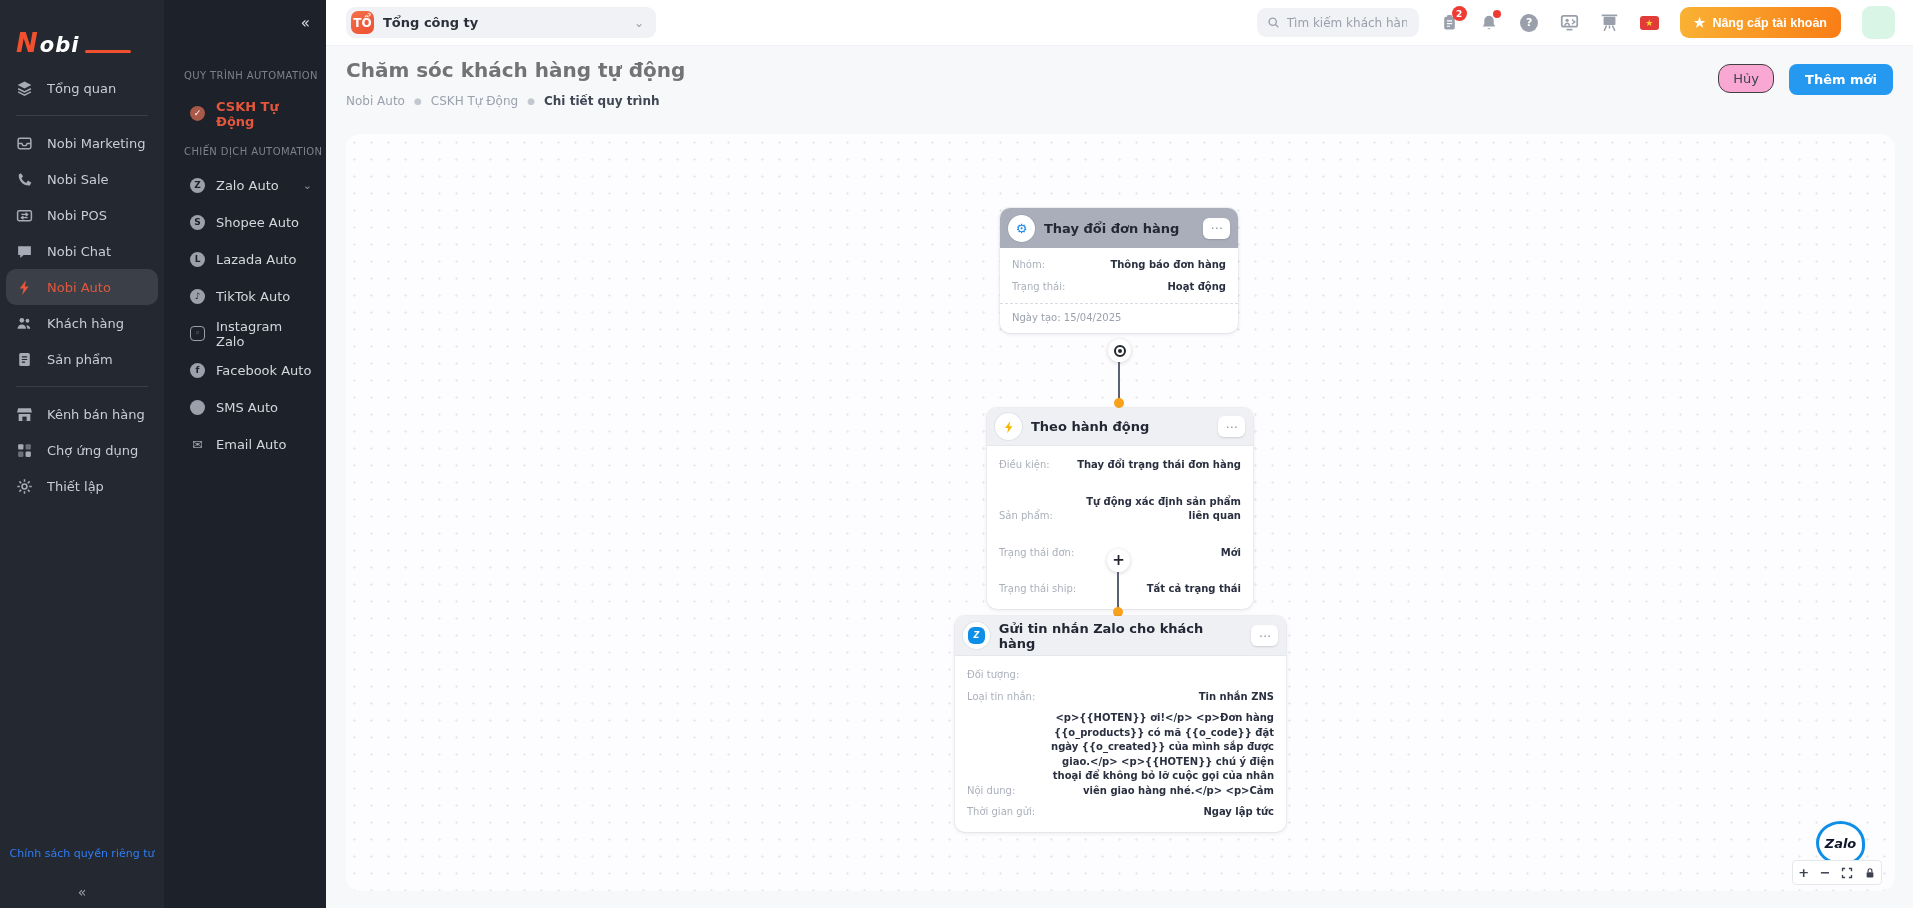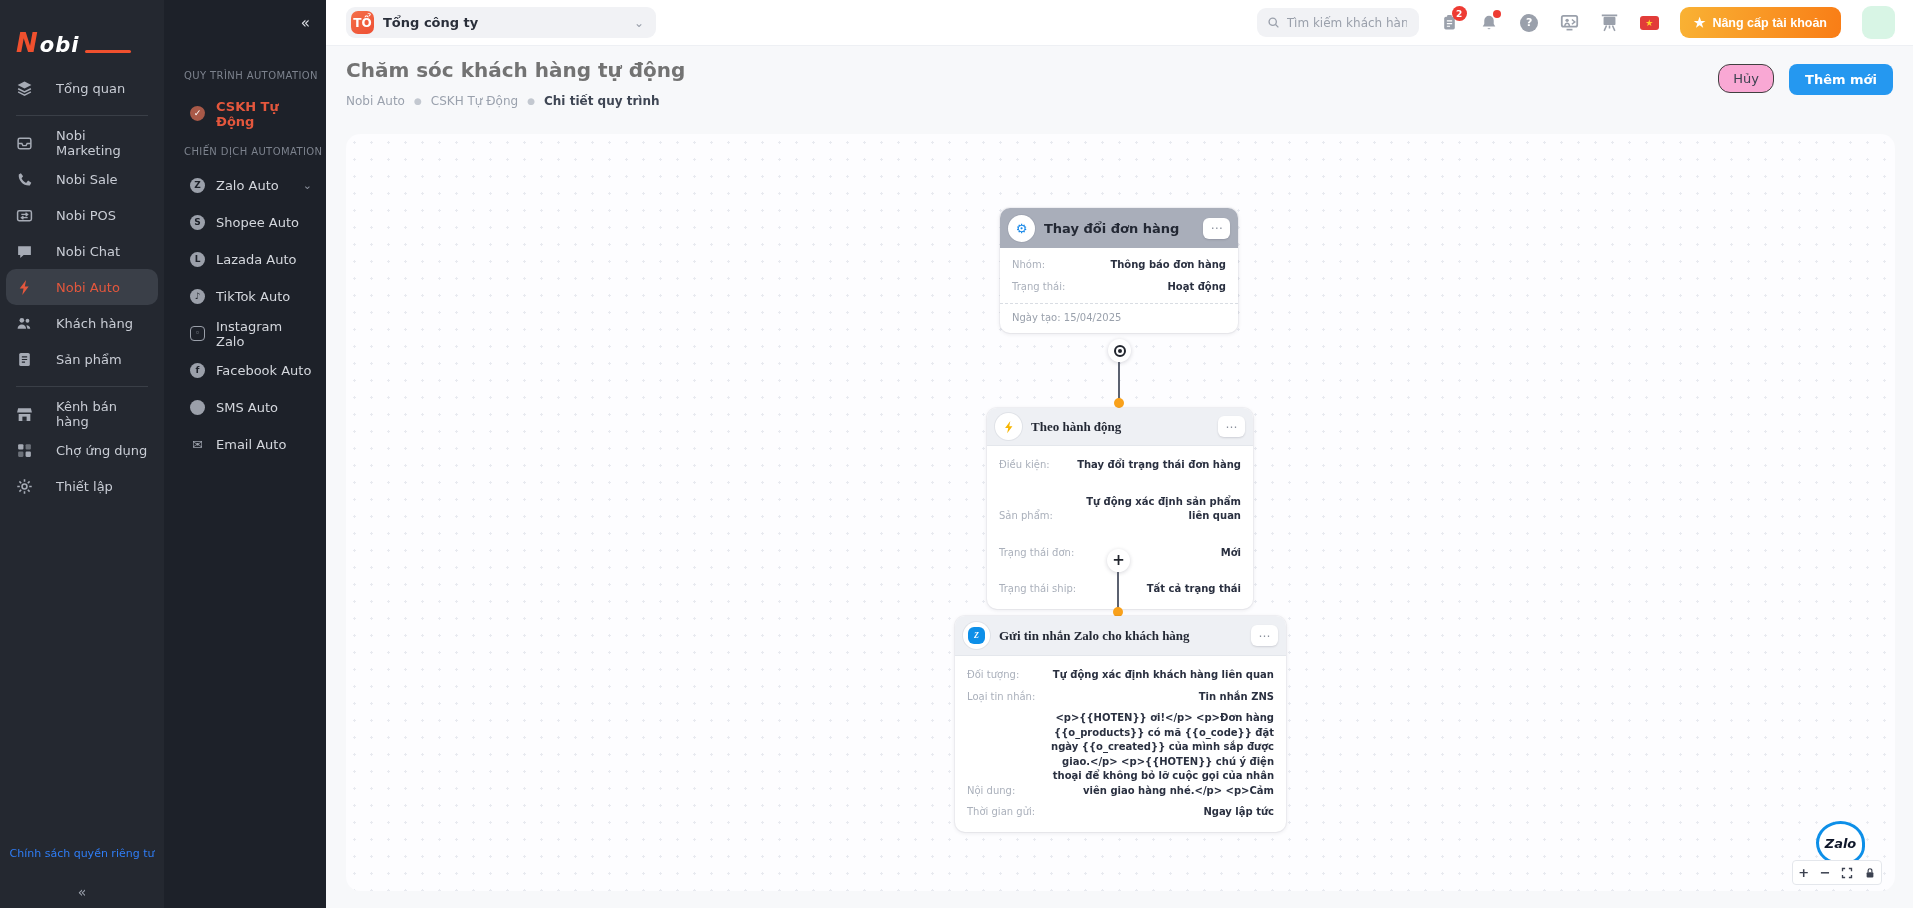--- a/index.html
+++ b/index.html
@@ -6,21 +6,21 @@
   html,body { width:1913px; height:908px; overflow:hidden; }
   body { font-family:"DejaVu Sans","Liberation Sans",sans-serif; background:#f7f8fa; position:relative; color:#2a2f3a; }
 
   
   .sidebar-main { position:absolute; left:0; top:0; width:164px; height:908px; background:#242830; z-index:5; }
   .logo { display:flex; align-items:flex-end; gap:2px; padding:14px 0 0 16px; height:56px; }
   .logo-bolt { color:#f0502e; font-size:26px; font-weight:bold; font-style:italic; line-height:1; }
   .logo-text { color:#fff; font-size:21px; font-weight:bold; font-style:italic; letter-spacing:1px; line-height:1; }
   .logo-tag { width:46px; height:3px; background:#f0502e; margin-left:4px; margin-bottom:3px; border-radius:2px; }
   .nav { display:flex; flex-direction:column; padding:14px 6px 0 6px; }
-  .nav-item { display:flex; align-items:center; gap:23px; height:36px; padding:0 10px; border-radius:10px; color:#c9cdd5; font-size:13px; cursor:pointer; }
+  .nav-item { display:flex; align-items:center; gap:14px; height:36px; padding:0 10px; border-radius:10px; color:#c9cdd5; font-size:13px; cursor:pointer; }
   .nav-item .nicon { width:17px; height:17px; flex:0 0 17px; color:#a6abb5; display:flex; align-items:center; justify-content:center; }
   .nav-item.active { background:#3a3f48; color:#e4573d; }
   .nav-item.active .nicon { color:#e4573d; }
   .nav-divider { height:1px; background:#3a3f47; margin:9px 10px; }
   .privacy { position:absolute; bottom:48px; width:100%; text-align:center; color:#2f7df6; font-size:11px; cursor:pointer; }
   .collapse-bottom { position:absolute; bottom:8px; width:100%; text-align:center; color:#9aa0ab; font-size:14px; cursor:pointer; }
 
   
   .sidebar-sub { position:absolute; left:164px; top:0; width:162px; height:908px; background:#1d2129; z-index:4; padding:14px 0 0 0; }
   .sub-collapse { position:absolute; top:14px; right:16px; color:#dfe2e8; font-size:15px; cursor:pointer; }
@@ -63,21 +63,21 @@
   .header-actions { margin-left:auto; display:flex; gap:15px; align-items:flex-start; padding-top:6px; }
   .btn-cancel { height:29px; padding:0 14px; background:#f9a8d4; border:1px solid #404040; border-radius:12px; font-size:13px; color:#3c4250; cursor:pointer; font-family:inherit; }
   .btn-primary { height:31px; padding:0 16px; background:#2598f0; border:none; border-radius:8px; font-size:13px; font-weight:bold; color:#fff; cursor:pointer; font-family:inherit; }
 
   
   .canvas { position:absolute; left:346px; top:134px; width:1549px; height:757px; background:#fdfdff; border-radius:14px; background-image:radial-gradient(#e8eaf0 1.2px, transparent 1.4px); background-size:17px 17px; z-index:1; overflow:hidden; }
 
   .node { position:absolute; background:#fff; border-radius:10px; box-shadow:0 1px 4px rgba(25,30,50,.10), 0 0 0 1px rgba(25,30,50,.04); }
   .node-header { display:flex; align-items:center; gap:9px; height:40px; padding:0 8px; border-radius:10px 10px 0 0; }
   .node-header.gray { background:#a9aeba; }
-  .node-header.light { background:#eef0f4; border-bottom:1px solid #e4e7ec;font-family:Liberation Serif, serif; }
+  .node-header.light { background:#eef0f4; border-bottom:1px solid #e4e7ec; }
   .node-title { font-size:13px; font-weight:bold; color:#232834; }
   .node-menu { margin-left:auto; width:27px; height:21px; background:#fff; border-radius:6px; color:#8a909c; font-size:12px; display:flex; align-items:center; justify-content:center; cursor:pointer; box-shadow:0 1px 2px rgba(25,30,50,.15); line-height:0; }
   .node-icon-wrap { width:27px; height:27px; border-radius:50%; background:#fff; display:flex; align-items:center; justify-content:center; box-shadow:0 0 0 1px rgba(25,30,50,.06); }
   .gear-blue { color:#1687e8; font-size:13px; line-height:1; }
   .zalo-mini { width:17px; height:17px; border-radius:6px; background:#0d8fe8; color:#fff; font-size:8px; font-weight:bold; display:flex; align-items:center; justify-content:center; font-style:italic; }
   .node-body { padding:10px 12px 9px 12px; display:flex; flex-direction:column; gap:7px; }
   .nrow { display:flex; align-items:flex-end; gap:10px; font-size:10px; line-height:1.45; }
   .nrow .lbl { color:#aab0bb; white-space:nowrap; }
   .nrow .val { margin-left:auto; text-align:right; color:#2a3040; font-weight:bold; }
   .node-footer { border-top:1px dashed #d9dde3; padding:8px 12px 10px 12px; font-size:10px; color:#9aa1ac; }
@@ -402,21 +402,20 @@
     <div class="node-header light">
       <span class="node-icon-wrap">
           <span class="zalo-mini">Z</span>
         </span>
       <span class="node-title">Gửi tin nhắn Zalo cho khách hàng</span>
       <span class="node-menu">⋯</span>
     </div>
     <div class="node-body" style="padding:12px;">
       <div class="nrow">
         <span class="lbl">Đối tượng:</span>
-        <span class="val">Tự động xác định khách hàng liên quan</span>
       </div>
       <div class="nrow">
         <span class="lbl">Loại tin nhắn:</span>
         <span class="val">Tin nhắn ZNS</span>
       </div>
       <div class="nrow">
         <span class="lbl">Nội dung:</span>
         <span class="val" style="max-width:238px;">&lt;p&gt;{{HOTEN}} ơi!&lt;/p&gt; &lt;p&gt;Đơn hàng {{o_products}} có mã {{o_code}} đặt ngày {{o_created}} của mình sắp được giao.&lt;/p&gt; &lt;p&gt;{{HOTEN}} chú ý điện thoại để không bỏ lỡ cuộc gọi của nhân viên giao hàng nhé.&lt;/p&gt; &lt;p&gt;Cảm</span>
       </div>
       <div class="nrow">

